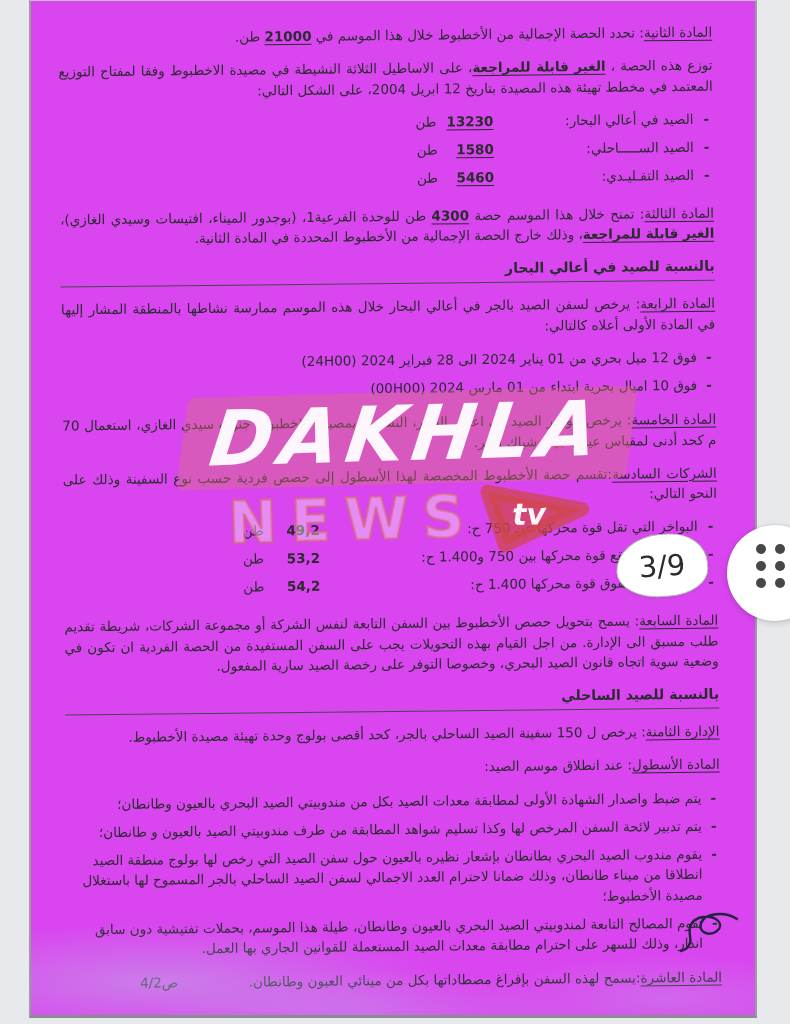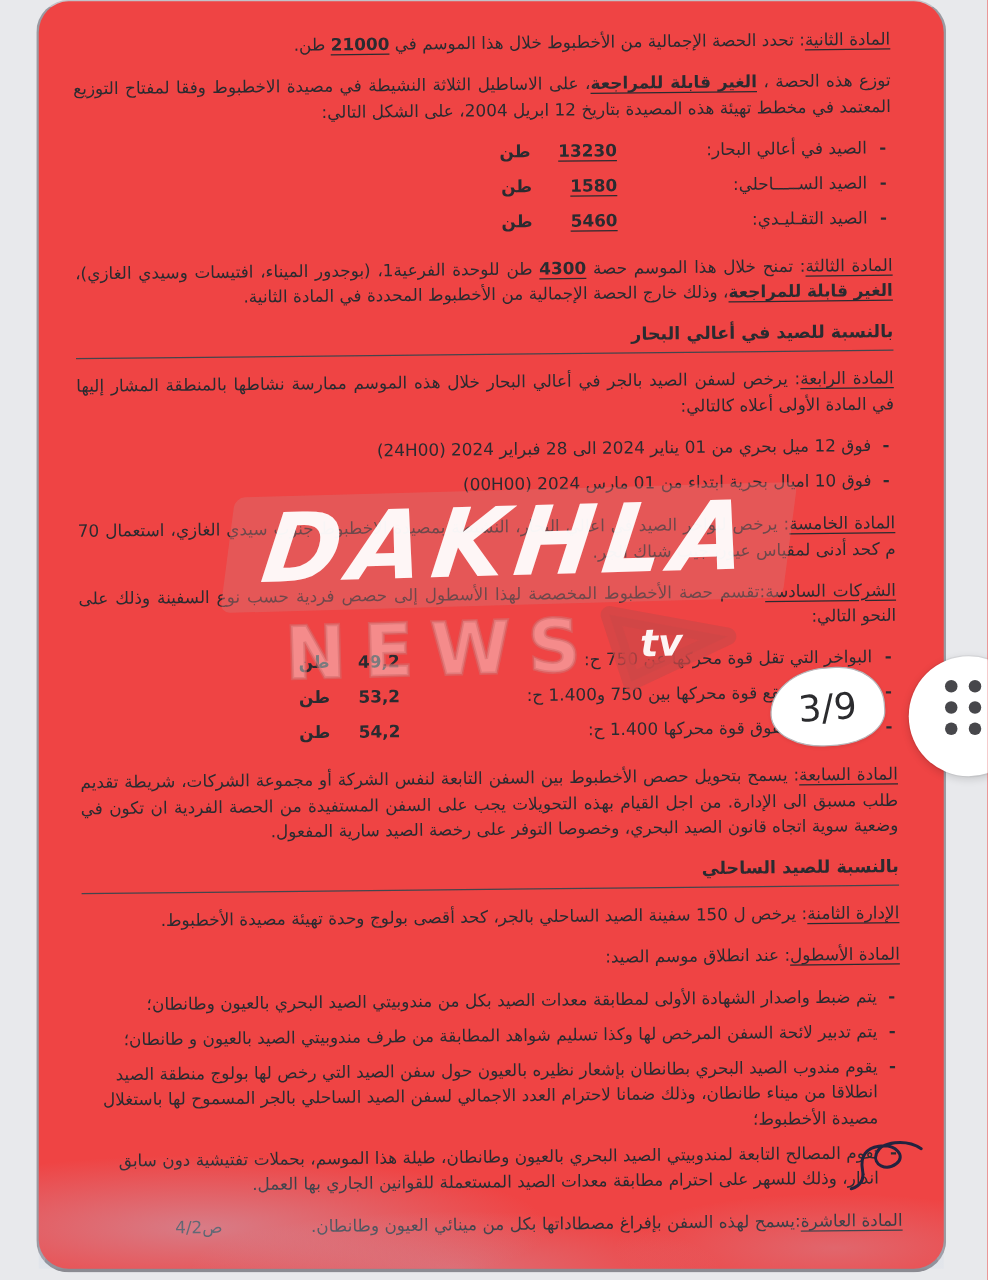--- a/index.html
+++ b/index.html
@@ -5,25 +5,24 @@
   html,body{margin:0;padding:0;}
   body{
     width:790px;height:1024px;position:relative;overflow:hidden;
     background:#e8e9ec;
     font-family:"DejaVu Sans", sans-serif;
     -webkit-font-smoothing:antialiased;
   }
   
   .page{
     position:absolute;left:29px;top:0;width:728px;height:1018px;
-    background:#ef4444;
+    background:#d946ef;
     border-left:2px solid #9b9ba2;border-right:2px solid #9b9ba2;
     border-top:1px solid #c2c2c8;border-bottom:3px solid #8b8b92;
     box-sizing:border-box;
-    border-radius:26px;
   }
   .doc{
     position:absolute;inset:0;
     padding:24px 40px 0 30px;
     direction:rtl;text-align:justify;
     color:#2b2b30;font-size:13.5px;line-height:1.5;
     transform:rotate(-0.6deg);transform-origin:50% 30%;
   }
   .para{margin:0 0 13px;}
   .u{text-decoration:underline;text-underline-offset:3px;}
@@ -33,22 +32,22 @@
   .bullets{margin:0 0 14px;padding:0 4px 0 0;}
   .bullet{display:flex;gap:9px;margin-bottom:8px;text-align:right;}
   .b-dash{flex:0 0 auto;font-weight:700;}
   .b-text{flex:1;}
   .quota{margin:2px 0 10px;}
   .quota-row{display:flex;align-items:baseline;height:28px;padding-right:4px;}
   .q-dash{flex:0 0 auto;font-weight:700;margin-left:10px;}
   .q-label{flex:0 0 200px;}
   .quota.wide .q-label{flex:0 0 378px;}
   .q-value{min-width:46px;font-weight:700;}
-  .quota.narrow .q-value{text-decoration:underline;text-underline-offset:3px;margin-left:12px;}
-  .q-unit{margin-right:10px;font-weight:bold;}
+  .quota.narrow .q-value{text-decoration:underline;text-underline-offset:3px;}
+  .q-unit{margin-right:10px;}
   .with-side{display:flex;align-items:flex-start;}
   .with-side .ptext{flex:0 1 auto;}
   .side-ref{margin-left:72px;margin-right:auto;white-space:nowrap;}
   
   .clouds{
     position:absolute;left:0;right:0;bottom:0;height:110px;pointer-events:none;
     background:
       radial-gradient(55% 75% at 18% 70%, rgba(183,201,226,.42), rgba(183,201,226,0) 70%),
       radial-gradient(42% 60% at 46% 100%, rgba(183,201,226,.30), rgba(183,201,226,0) 70%),
       radial-gradient(34% 55% at 88% 85%, rgba(183,201,226,.26), rgba(183,201,226,0) 72%);

